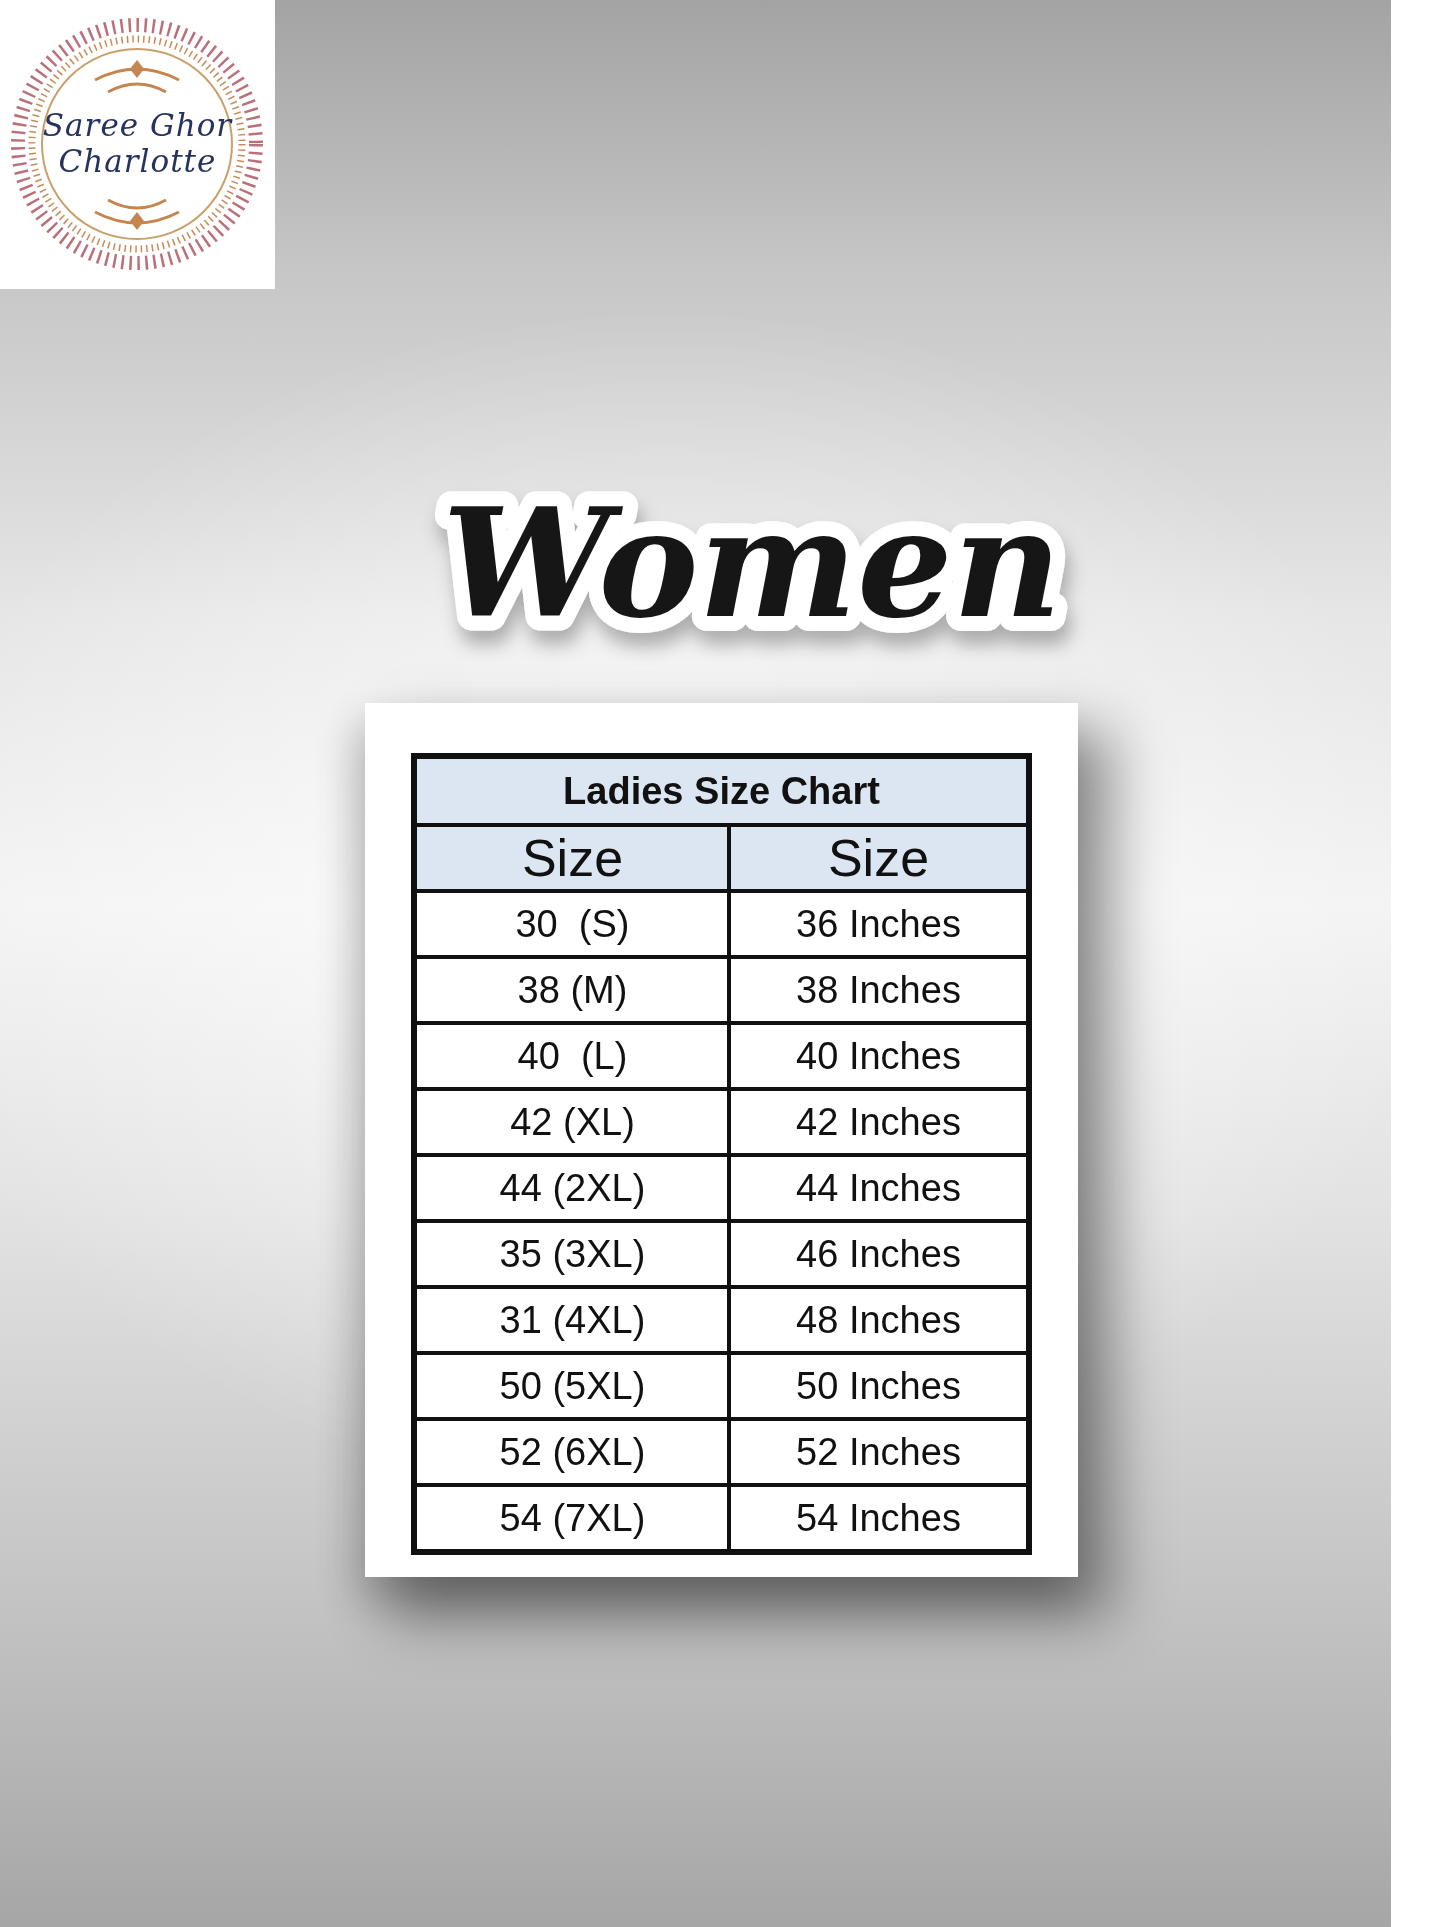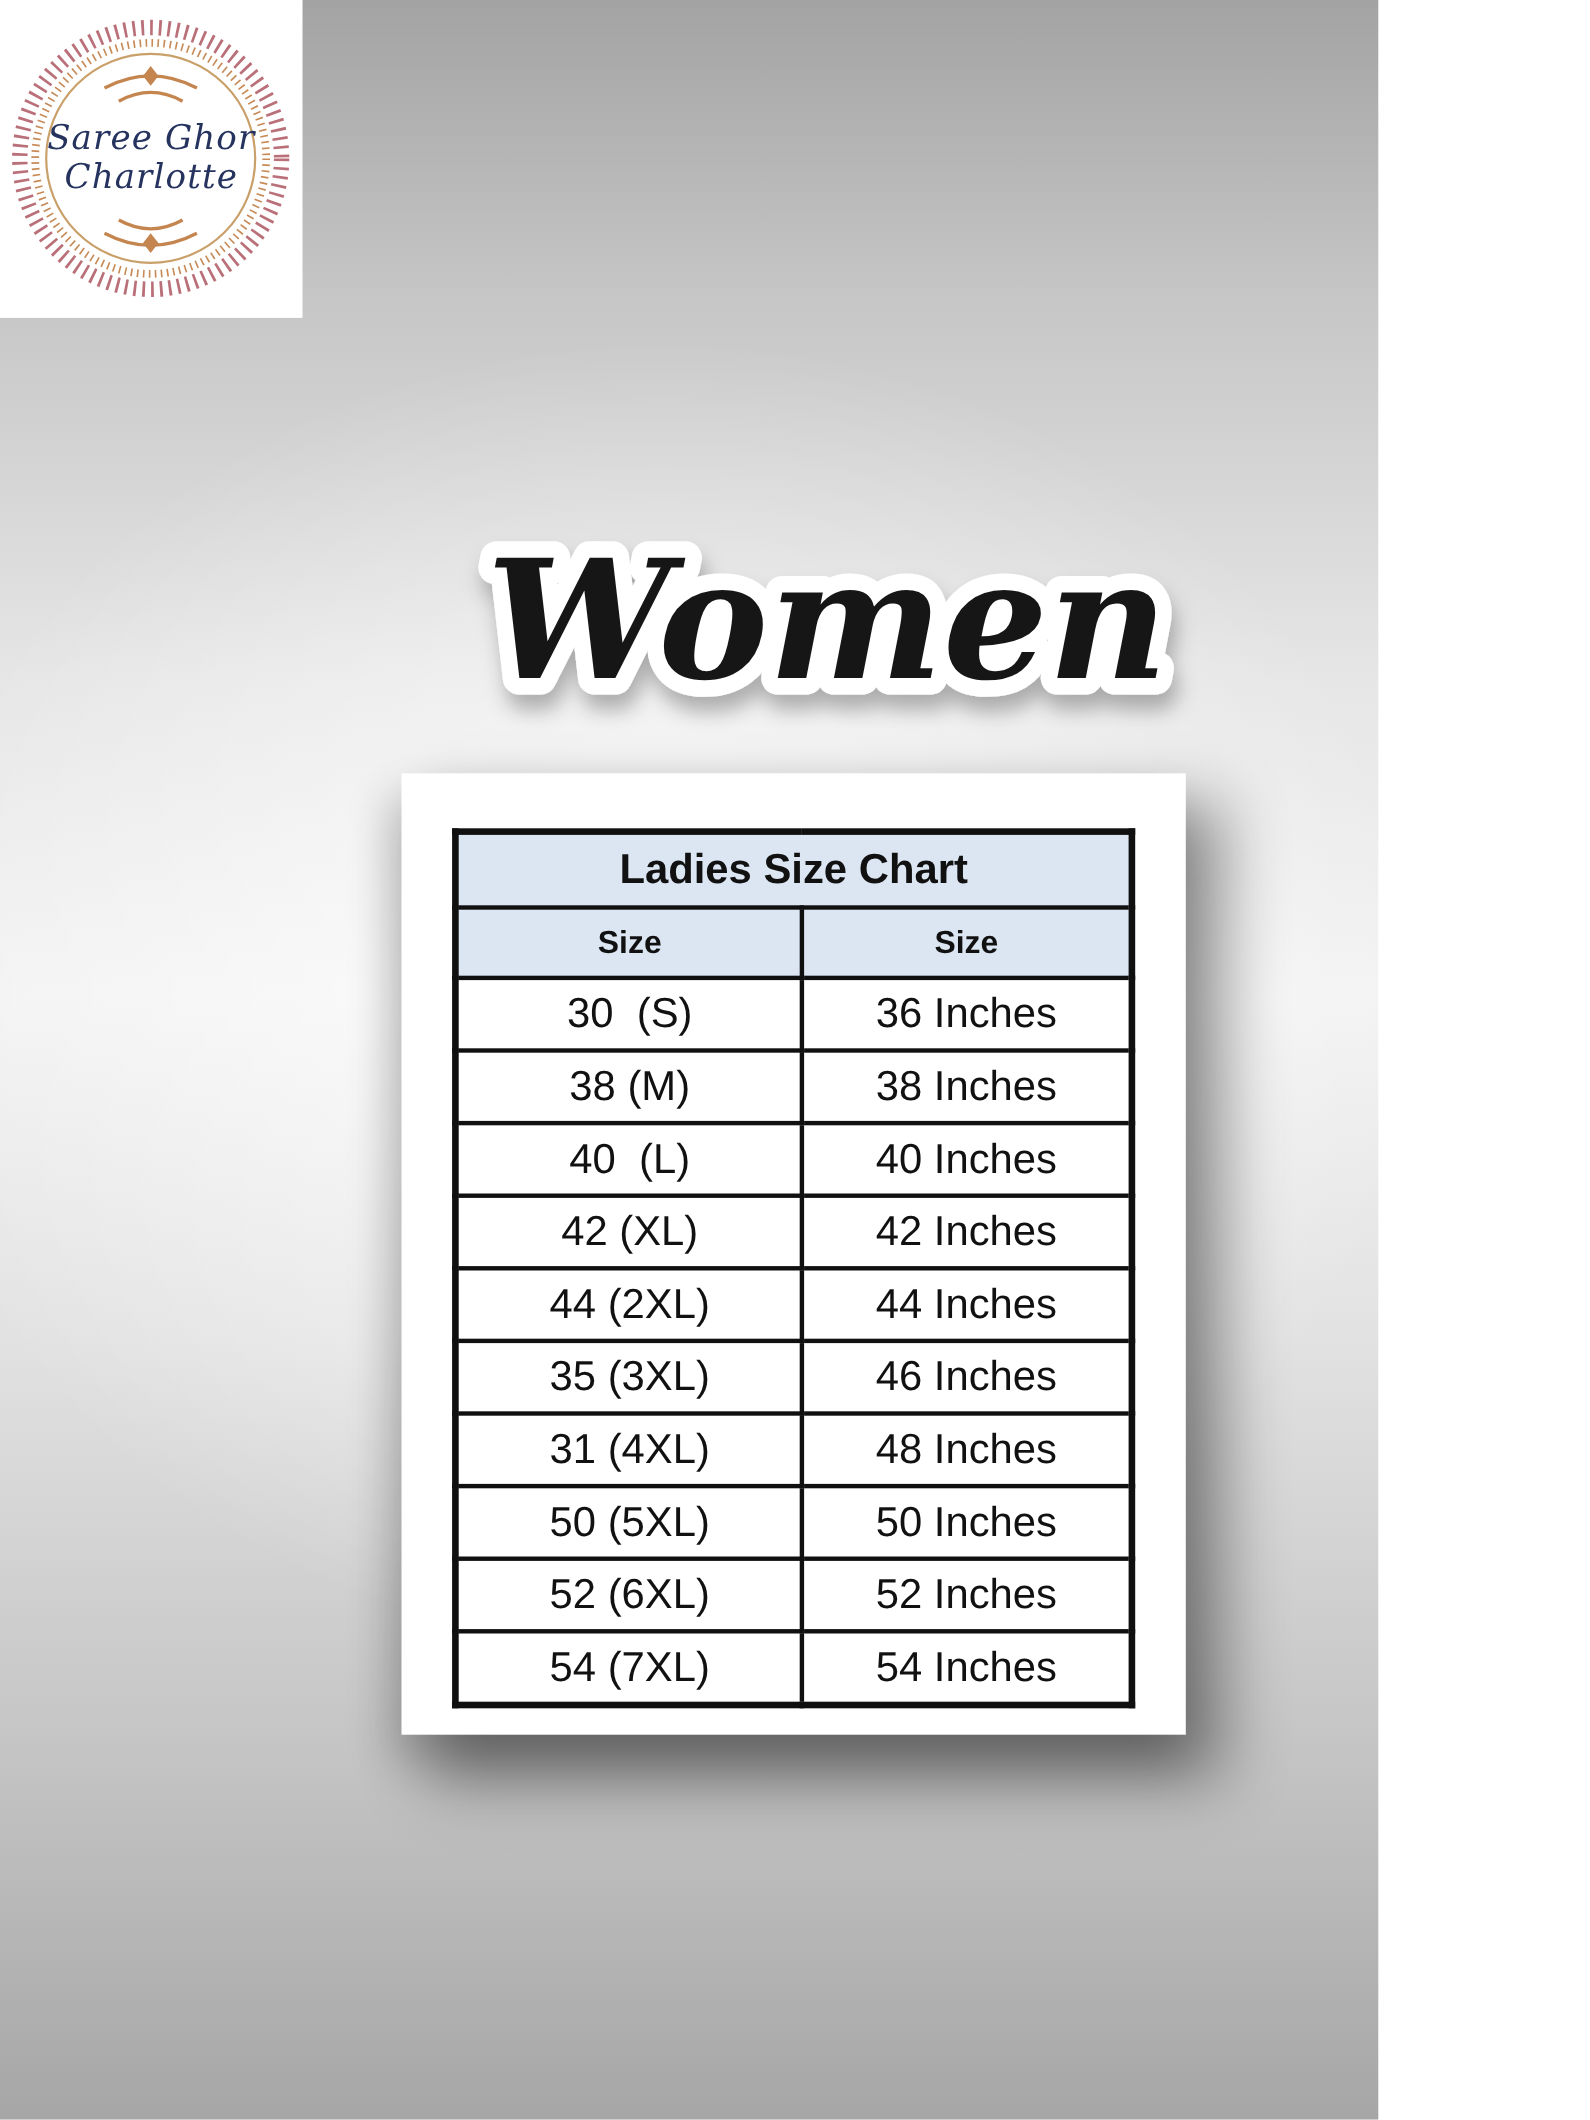--- a/index.html
+++ b/index.html
@@ -1,20 +1,20 @@
 <!DOCTYPE html>
 <html style="--header-fill: #dce6f2; --border: #101010; --card: #ffffff; --logo-text: #25335e; --ornament-rose: #b2606a; --ornament-gold: #c4854f; --heading-fill: #161616; --heading-outline: #ffffff;"><head>
 <meta charset="utf-8">
 <style>
   html, body { margin: 0; padding: 0; }
   body { font-family: "Liberation Sans", sans-serif; }
 
   .stage {
     position: relative;
-    width: 1253px;
+    width: 1391px;
     height: 1927px;
     overflow: hidden;
     background:
       radial-gradient(90% 50% at 48% 47%, rgba(255,255,255,0.80) 0%, rgba(255,255,255,0.0) 62%),
       linear-gradient(180deg, #a3a3a3 0%, #c6c6c6 14%, #e6e6e6 32%, #f3f3f3 47%, #e2e2e2 63%, #c2c2c2 84%, #a6a6a6 100%);
   }
 
   
   .logo-box {
     position: absolute;
@@ -80,22 +80,22 @@
   table.size-chart { border: 6px solid var(--border, #101010); }
   th.table-title {
     height: 62px;
     background: var(--header-fill, #dce6f2);
     font-size: 38px;
     font-weight: bold;
   }
   tr.col-headers th {
     height: 58px;
     background: var(--header-fill, #dce6f2);
-    font-size: 29px;
-    font-weight: bold;
+    font-size: 52px;
+    font-weight: normal;
     text-align: center;
   }
   tbody td {
     height: 60px;
     background: #ffffff;
     font-size: 38px;
     font-weight: normal;
     white-space: pre;
   }
   col.c-size  { width: 315px; }

